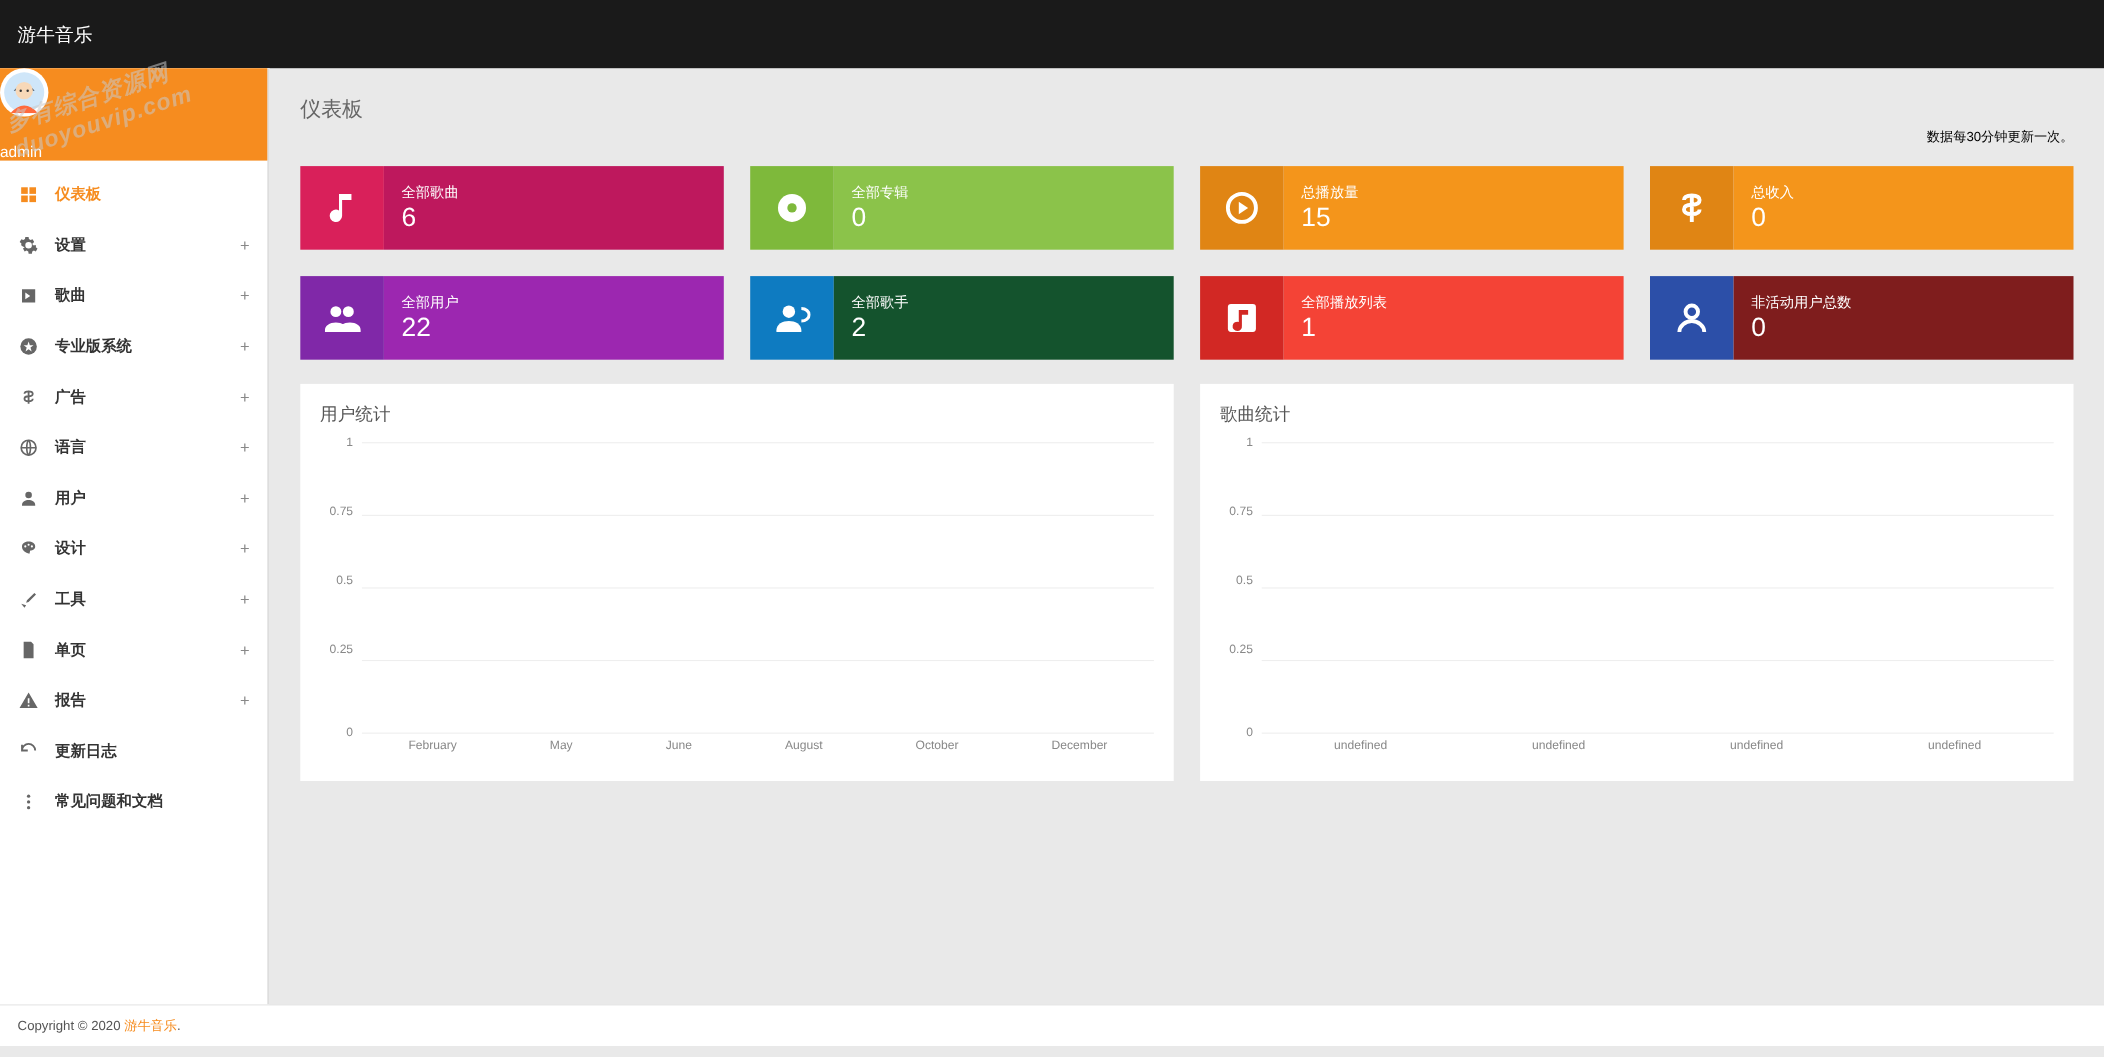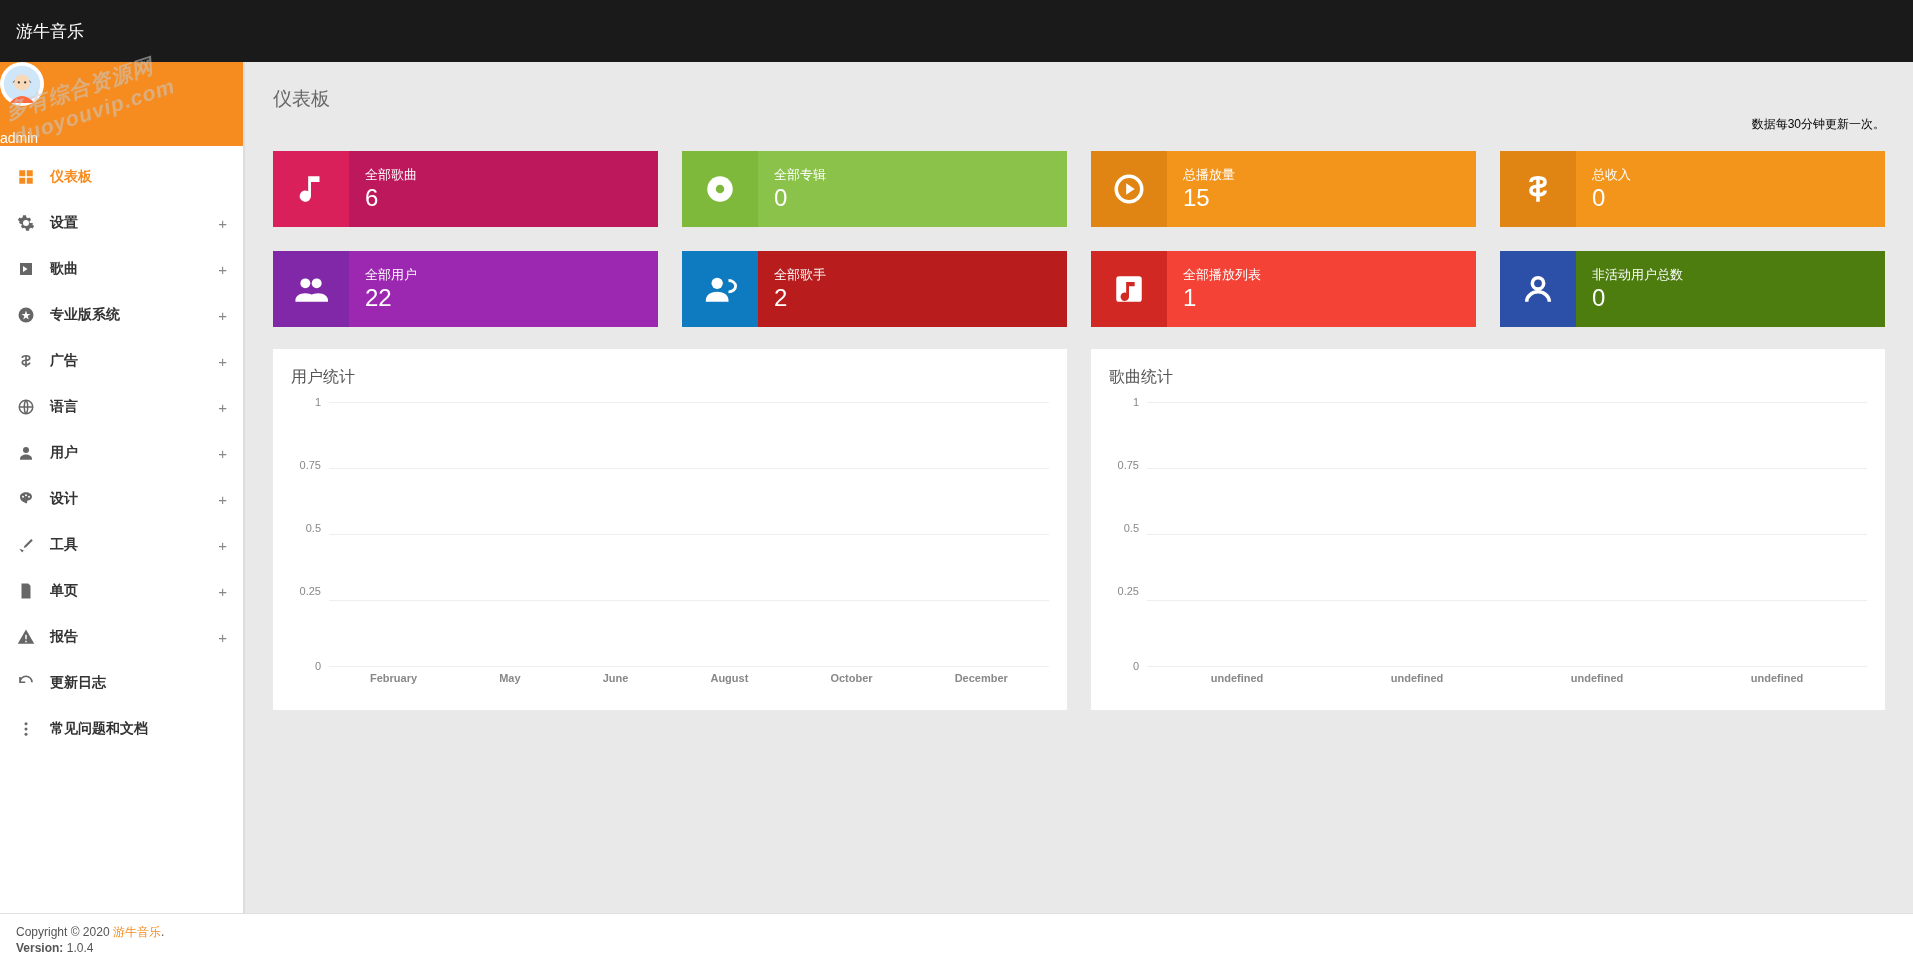--- a/index.html
+++ b/index.html
@@ -33,35 +33,35 @@
 .card-icon.bg-red { background: #d22824; }
 .card-icon.bg-indigo { background: #2c4fa8; }
 .card-body { flex: 1; height: 100%; color: #fff; padding: 10px 16px; display: flex; flex-direction: column; justify-content: center; }
 .card-body .lbl { font-size: 13px; }
 .card-body .val { font-size: 24px; font-weight: 500; }
 .card.pink .card-body { background: #be185d; }
 .card.green .card-body { background: #8bc34a; }
 .card.orange .card-body { background: #f4951b; }
 .card.amber .card-body { background: #f4951b; }
 .card.purple .card-body { background: #9c27b0; }
-.card.blue .card-body { background: #b91c1c; }
+.card.blue .card-body { background: #14532d; }
 .card.red .card-body { background: #f44336; }
-.card.indigo .card-body { background: #4d7c0f; }
+.card.indigo .card-body { background: #7f1d1d; }
 .charts { display: grid; grid-template-columns: 1fr 1fr; gap: 24px; }
 .chart-box { background: #fff; padding: 18px; }
 .chart-title { font-size: 16px; color: #555; margin-bottom: 14px; }
 .chart-area { height: 290px; position: relative; padding-left: 38px; padding-bottom: 26px; }
 .y-axis { position: absolute; left: 0; top: 0; bottom: 26px; width: 36px; display: flex; flex-direction: column; justify-content: space-between; }
 .y-tick { text-align: right; font-size: 11px; color: #888; padding-right: 6px; transform: translateY(-50%); }
 .y-tick:last-child { transform: translateY(50%); }
 .y-tick:first-child { transform: translateY(-50%); }
 .grid { position: absolute; left: 38px; right: 0; top: 0; bottom: 26px; }
 .gl { position: absolute; left: 0; right: 0; border-top: 1px solid #eee; }
 .x-axis { position: absolute; left: 38px; right: 0; bottom: 0; height: 20px; display: flex; justify-content: space-around; }
-.x-tick { font-size: 11px; color: #888; font-weight: bold; }
+.x-tick { font-size: 11px; color: #888; }
 .footer { background: #fff; padding: 10px 16px; font-size: 12px; color: #555; border-top: 1px solid #e0e0e0; }
 .footer a { color: #f68c1f; text-decoration: none; }
 .watermark { position: absolute; top: 10px; left: 6px; color: rgba(200,200,200,0.55); font-size: 21px; font-weight: bold; transform: rotate(-18deg); pointer-events: none; font-style: italic; letter-spacing: 1px; }
 </style>
 </head>
 <body>
 
 <div class="topbar">
   <span>游牛音乐</span>
 </div>
@@ -371,17 +371,13 @@
           </div>
       </div>
     </div>
   </main>
 </div>
 
 <footer class="footer">
   <div>
     <span>Copyright © 2020 </span><a href="#">游牛音乐</a><span>.</span>
   </div>
-  <div>
-    <b>Version:</b>
-    <span>1.0.4</span>
-  </div>
 </footer>
 
 </body></html>

